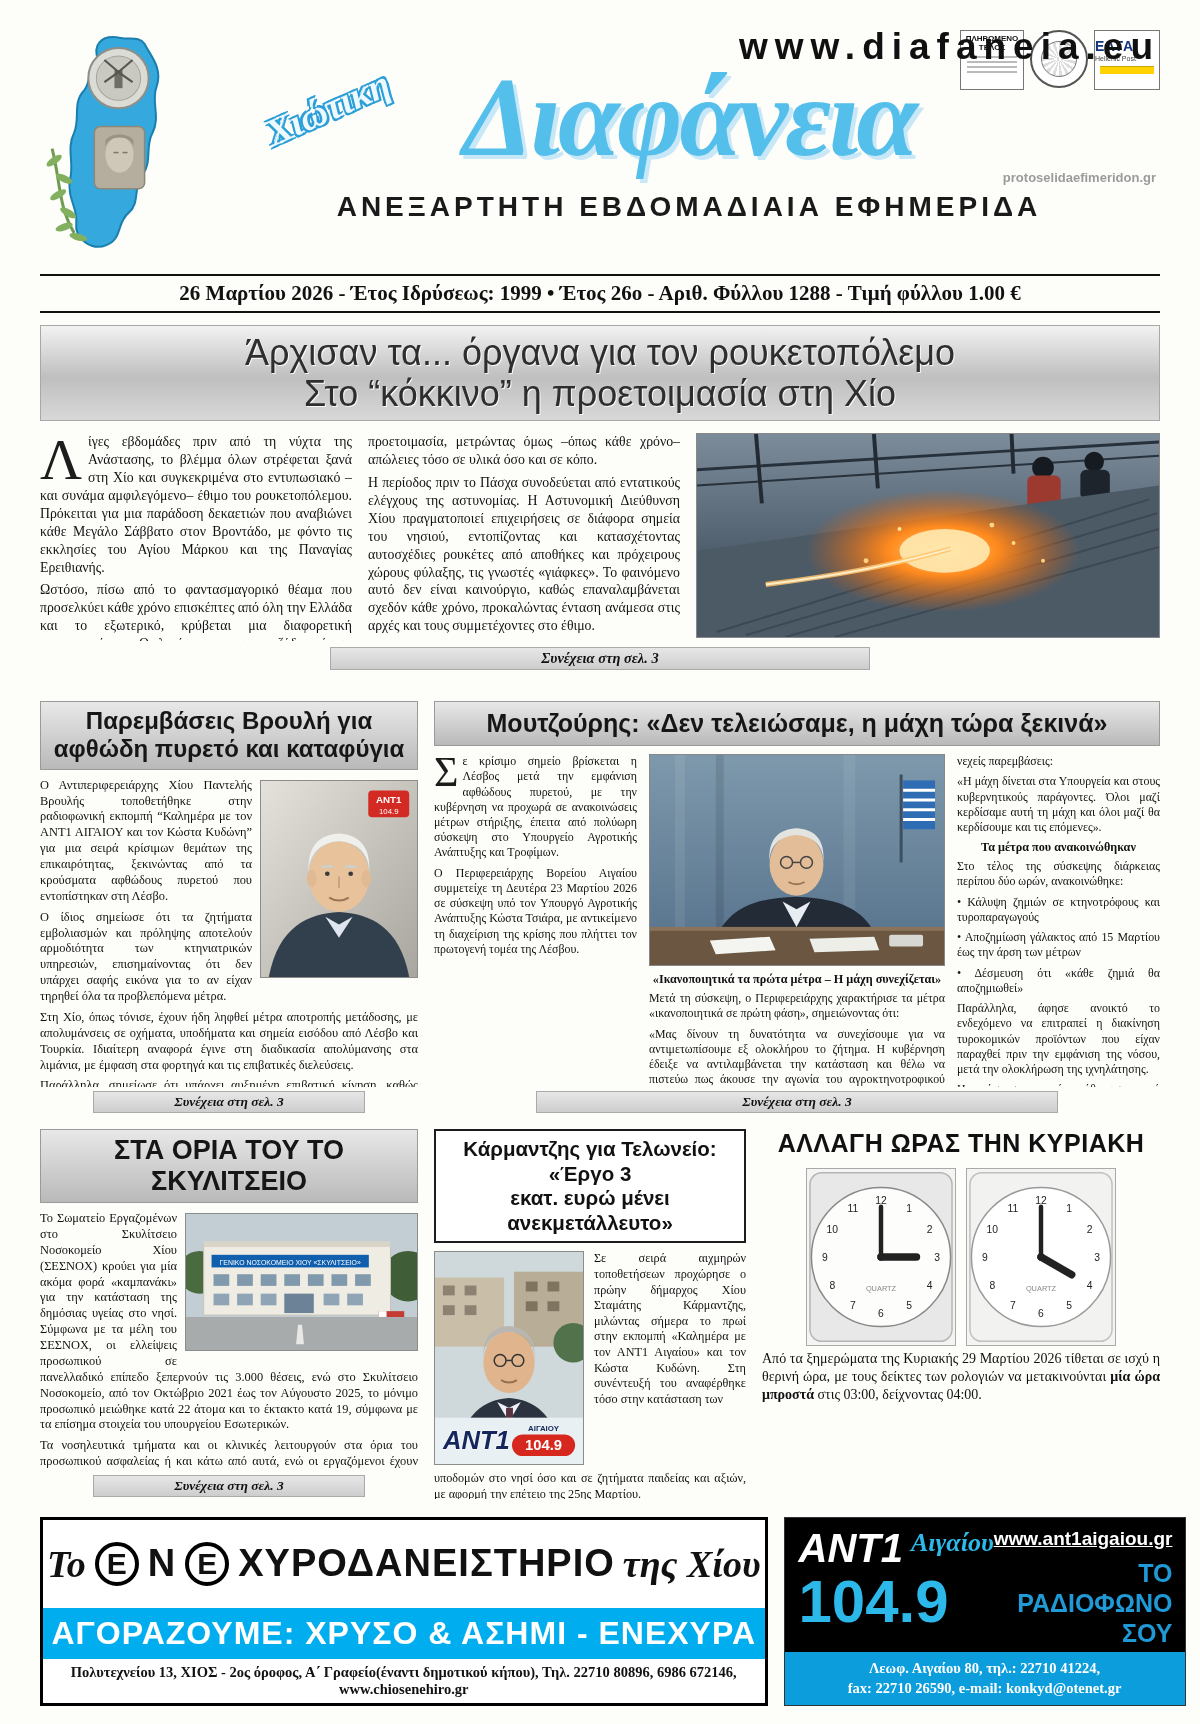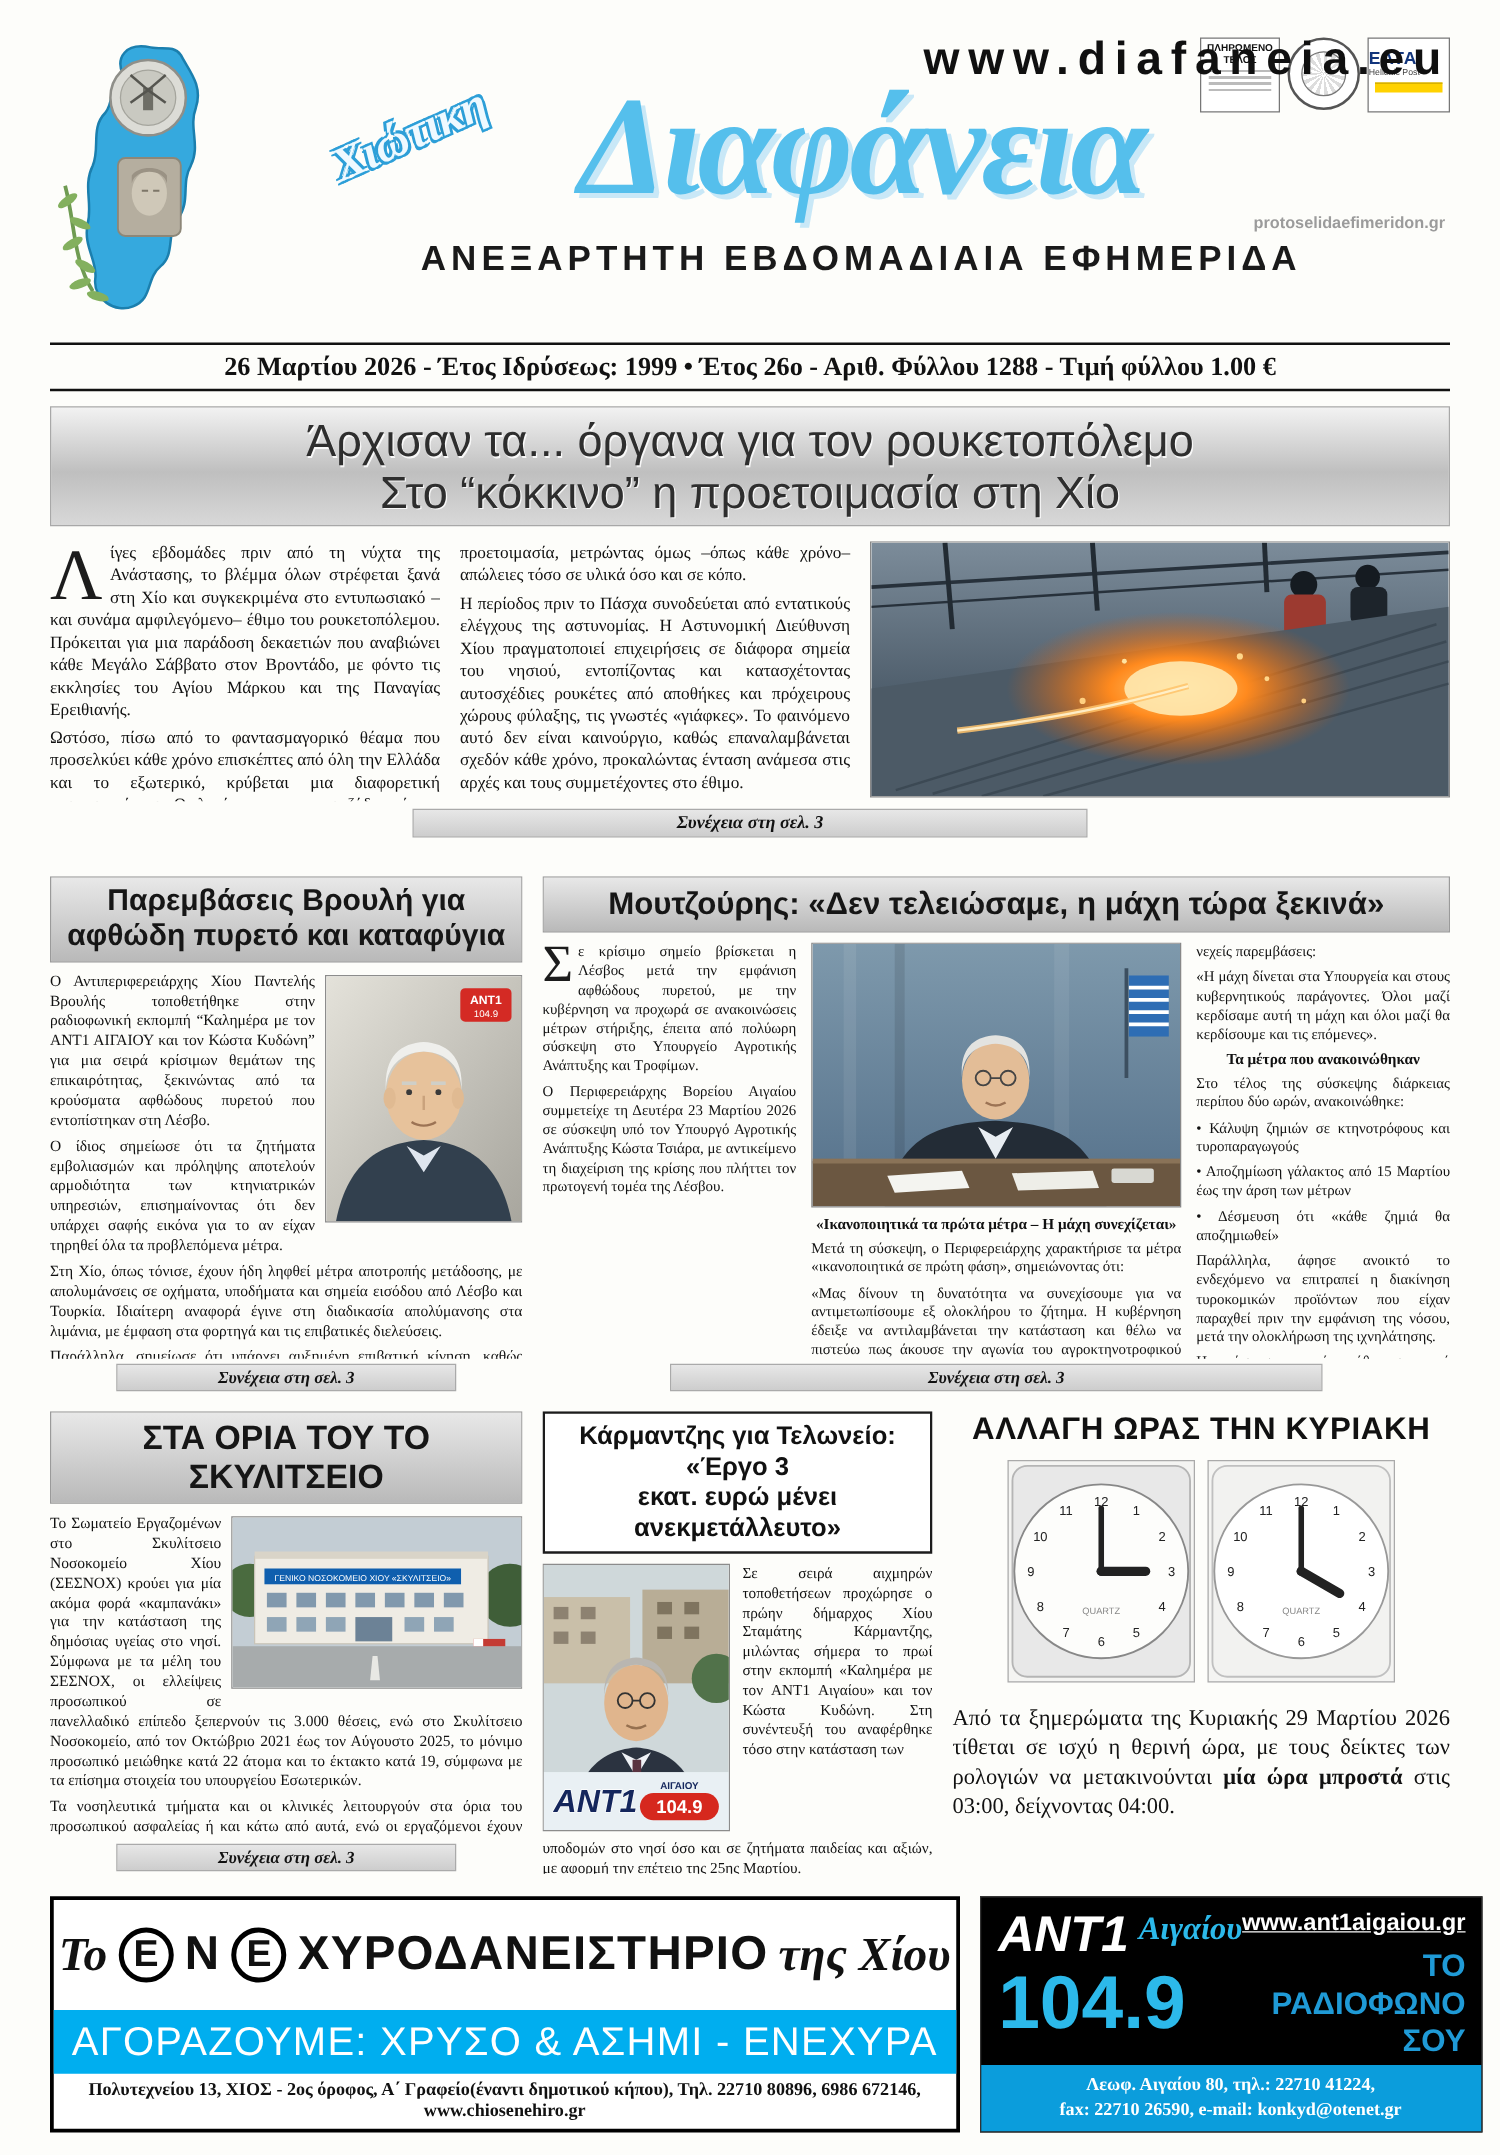--- a/index.html
+++ b/index.html
@@ -83,31 +83,31 @@
   .kar-body p,.kar-cont{text-align:justify;line-height:1.28}
   .kar-photo{width:150px;height:214px;flex:none;border:1px solid #8c8c8c}
   .kar-photo svg{width:100%;height:100%;display:block}
   .kar-cont{font-size:12.2px;margin-top:6px}
   .time-title{font-family:"Liberation Sans",sans-serif;font-weight:700;font-size:25px;text-align:center;letter-spacing:.5px}
   .clock-box{display:flex;gap:10px;justify-content:center;margin-top:10px}
   .clock-frame{width:150px;height:178px;border:1px solid #aaa;background:#f4f4f2}
   .clock-frame svg{width:100%;height:100%;display:block}
   .clock-num{font:7px "Liberation Sans",sans-serif;fill:#222;text-anchor:middle}
   .clock-brand{font:5px "Liberation Sans",sans-serif;fill:#888;text-anchor:middle}
-  .time-text{margin-top:17px;font-size:18px;text-align:justify;line-height:1.3}
+  .time-text{margin-top:4px;font-size:14px;text-align:justify;line-height:1.3}
 
   
   .ads-row{display:grid;grid-template-columns:1fr 402px;gap:16px;margin-top:18px;height:188px}
   .pawn-ad{border:3px solid #000;background:#fff;display:flex;flex-direction:column}
   .pawn-line1{flex:1;display:flex;align-items:center;justify-content:center;white-space:nowrap;font-size:38px;gap:8px;padding:4px}
   .pawn-to,.pawn-suffix{font-style:italic;font-weight:700}
   .pawn-word{font-family:"Liberation Sans",sans-serif;font-weight:800;letter-spacing:1px}
   .circ{display:inline-flex;align-items:center;justify-content:center;border:4px solid #000;border-radius:50%;
         width:44px;height:44px;font-size:30px;font-family:"Liberation Sans",sans-serif;font-weight:800;margin:0 1px}
-  .pawn-line2{background:#00aeef;color:#fff;text-align:center;font-family:"Liberation Sans",sans-serif;font-weight:400;
+  .pawn-line2{background:#00aeef;color:#fff;text-align:center;font-family:"Liberation Sans",sans-serif;font-weight:700;
               font-size:32px;padding:7px 0;letter-spacing:1px}
   .pawn-line3{text-align:center;font-size:14.5px;font-weight:700;padding:5px 2px}
   .ant1-ad{background:#000;display:flex;flex-direction:column;border:1px solid #333}
   .ant1-top{flex:1;display:flex;justify-content:space-between;padding:10px 14px 4px}
   .ant1-logo-row{display:flex;align-items:flex-start;gap:8px}
   .ant1-logo{color:#fff;font-family:"Liberation Sans",sans-serif;font-weight:800;font-style:italic;font-size:40px;line-height:1}
   .ant1-region{color:#2cb9ea;font-style:italic;font-size:26px;font-weight:700}
   .ant1-freq{color:#2cb9ea;font-family:"Liberation Sans",sans-serif;font-weight:800;font-size:60px;line-height:1;margin-top:4px}
   .ant1-right{text-align:right}
   .ant1-site{color:#fff;font-family:"Liberation Sans",sans-serif;font-weight:700;font-size:19px;text-decoration:underline;cursor:pointer}

